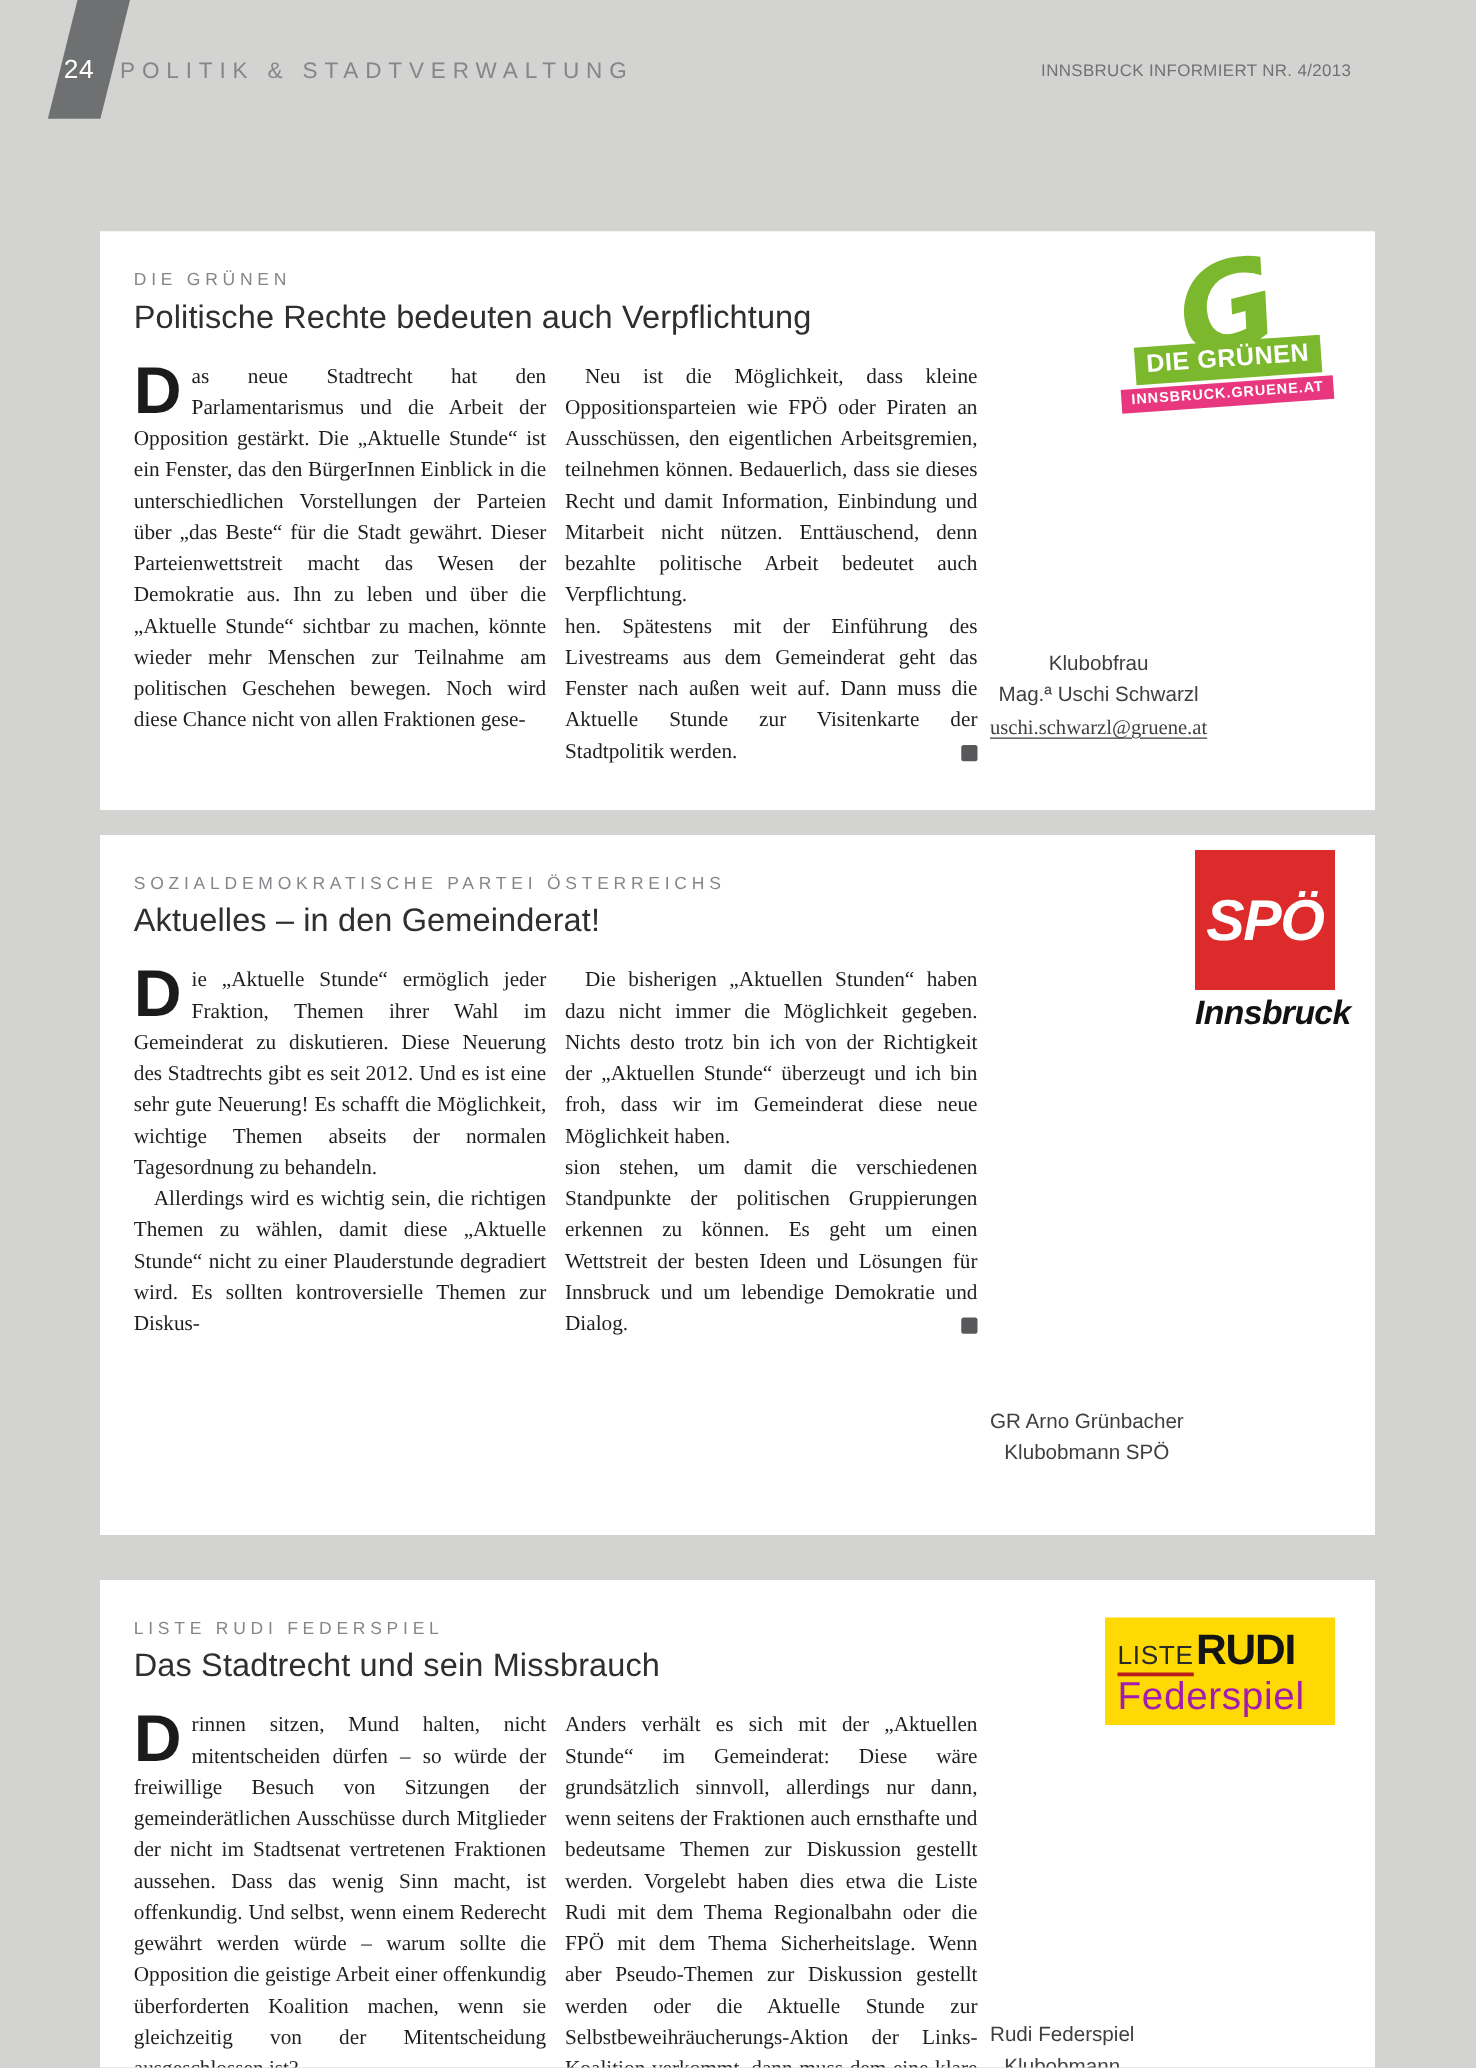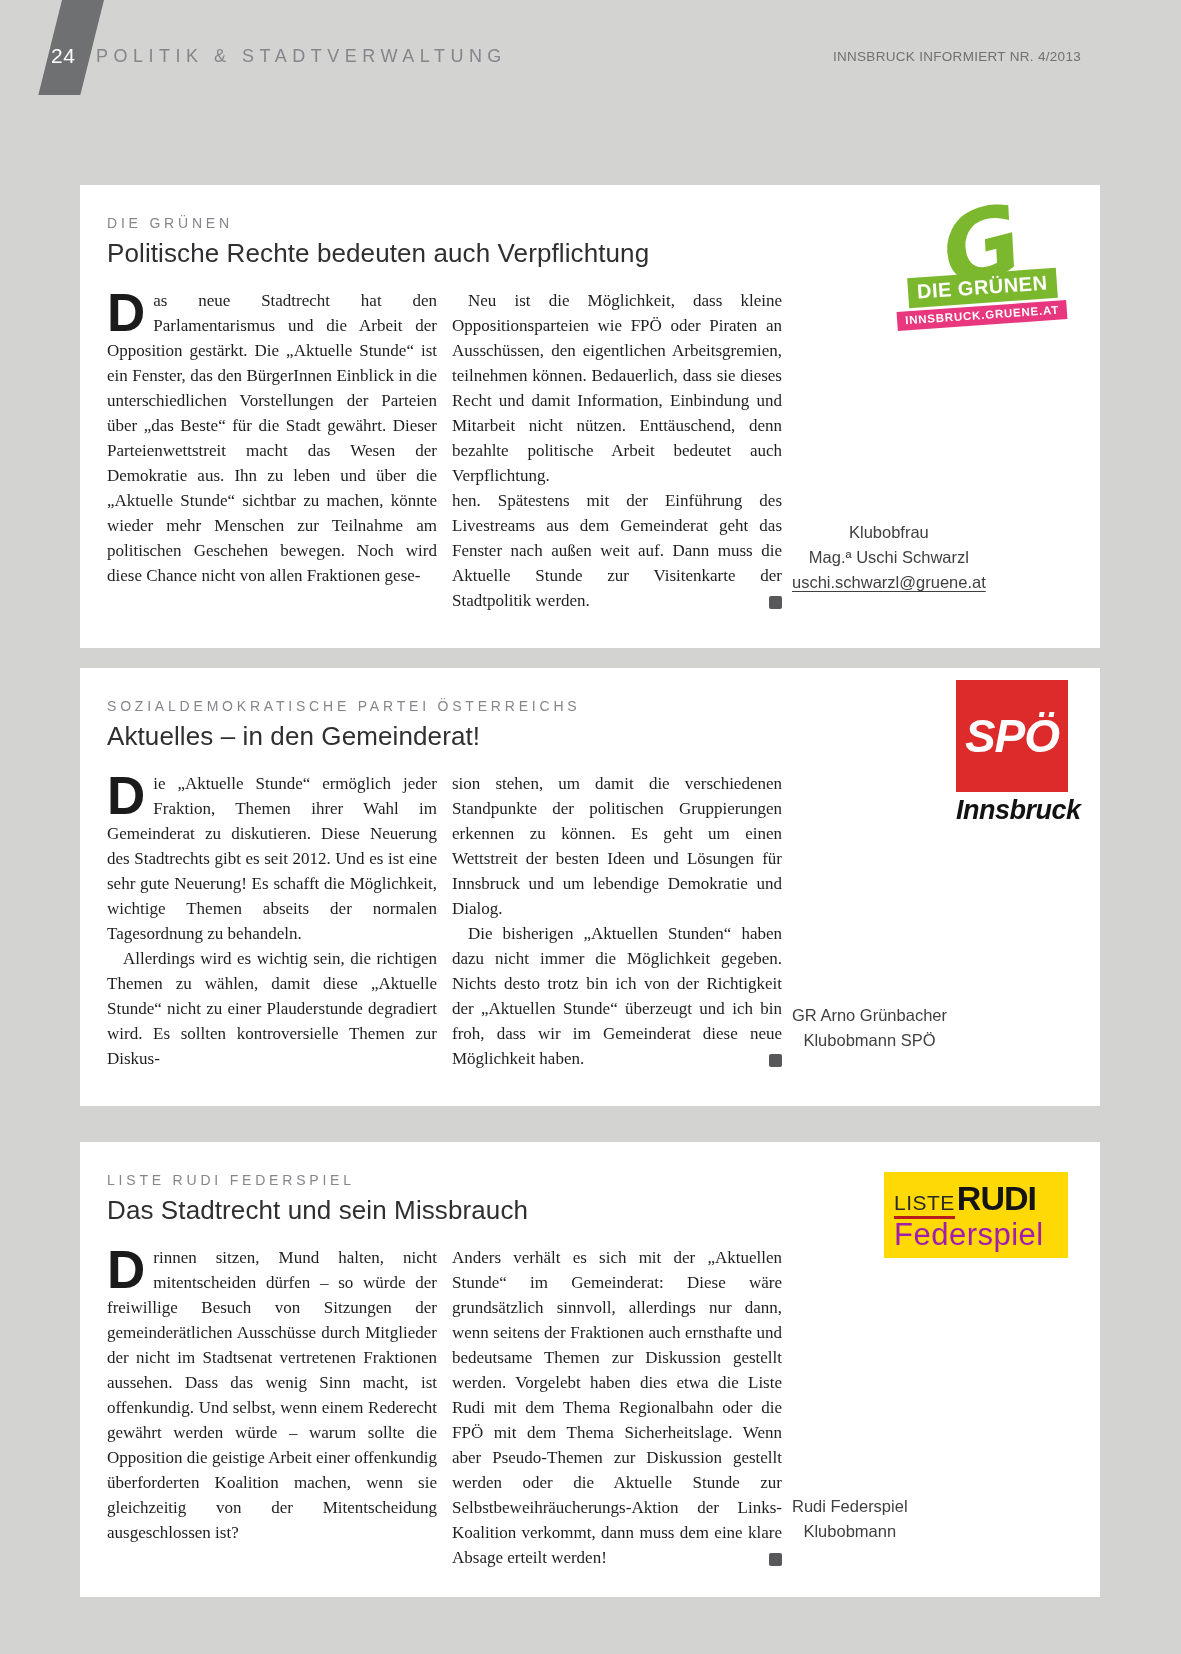--- a/index.html
+++ b/index.html
@@ -36,21 +36,21 @@
 
   
   .card {
     position:relative;
     margin-left:80px;
     width:1020px;
     background:#ffffff;
     padding:30px 28px 34px 27px;
   }
   .card-1 { margin-top:95px; height:463px; }
-  .card-2 { margin-top:20px; height:438px; }
+  .card-2 { margin-top:20px; height:560px; }
   .card-3 { margin-top:36px; height:455px; }
 
   .kicker {
     font-size:14px; letter-spacing:3.8px; color:#84868a;
     margin-bottom:7px; font-weight:400;
   }
   .headline {
     font-size:26px; color:#2f2f31; font-weight:400;
     margin-bottom:19px; letter-spacing:0.1px;
   }
@@ -82,20 +82,21 @@
   }
 
   
   .caption {
     position:absolute; left:712px; bottom:53px;
     font-size:16.5px; line-height:25px; color:#3f3f41;text-align:center;
   }
   .caption-link {
     color:#3f3f41; text-decoration:underline; text-underline-offset:3px;
     cursor:pointer;
+    font-family:Liberation Serif, serif;
   }
 
   
   .logo-gruene {
     position:absolute; top:18px; right:32px; width:172px;
     text-align:center;
   }
   .gruene-g {
     font-family:"DejaVu Sans", sans-serif;
     font-weight:bold; font-style:italic;
@@ -194,22 +195,22 @@
 
 <section class="card card-2">
   <div class="kicker">SOZIALDEMOKRATISCHE PARTEI ÖSTERREICHS</div>
   <h1 class="headline">Aktuelles – in den Gemeinderat!</h1>
   <div class="cols">
     <div class="textcol">
       <p class="body"><span class="dropcap">D</span><span>ie „Aktuelle Stunde“ ermöglich jeder Fraktion, Themen ihrer Wahl im Gemeinderat zu diskutieren. Diese Neuerung des Stadtrechts gibt es seit 2012. Und es ist eine sehr gute Neuerung! Es schafft die Möglichkeit, wichtige Themen abseits der normalen Tagesordnung zu behandeln.</span></p>
       <p class="body indent">Allerdings wird es wichtig sein, die richtigen Themen zu wählen, damit diese „Aktuelle Stunde“ nicht zu einer Plauderstunde degradiert wird. Es sollten kontroversielle Themen zur Diskus-</p>
     </div>
     <div class="textcol">
+      <p class="body indent">Die bisherigen „Aktuellen Stunden“ haben dazu nicht immer die Möglichkeit gegeben. Nichts desto trotz bin ich von der Richtigkeit der „Aktuellen Stunde“ überzeugt und ich bin froh, dass wir im Gemeinderat diese neue Möglichkeit haben.</p>
       <p class="body">sion stehen, um damit die verschiedenen Standpunkte der politischen Gruppierungen erkennen zu können. Es geht um einen Wettstreit der besten Ideen und Lösungen für Innsbruck und um lebendige Demokratie und Dialog.</p>
-      <p class="body indent">Die bisherigen „Aktuellen Stunden“ haben dazu nicht immer die Möglichkeit gegeben. Nichts desto trotz bin ich von der Richtigkeit der „Aktuellen Stunde“ überzeugt und ich bin froh, dass wir im Gemeinderat diese neue Möglichkeit haben.</p>
       <div class="endline"><span class="endmark"></span></div>
     </div>
   </div>
   <div class="logo-spoe">
     <div class="spoe-box">SPÖ</div>
     <div class="spoe-city">Innsbruck</div>
   </div>
   <div class="caption">
     <div>GR Arno Grünbacher</div>
     <div>Klubobmann SPÖ</div>

